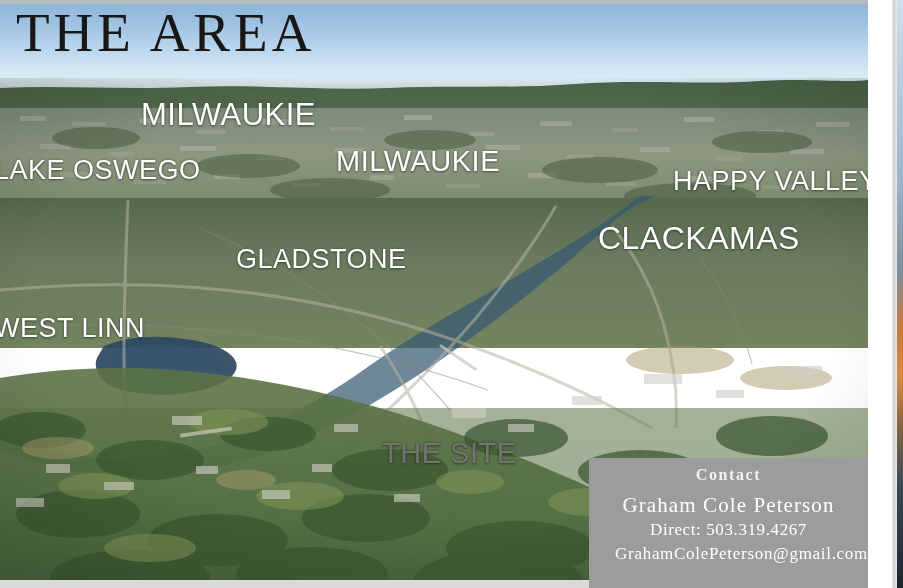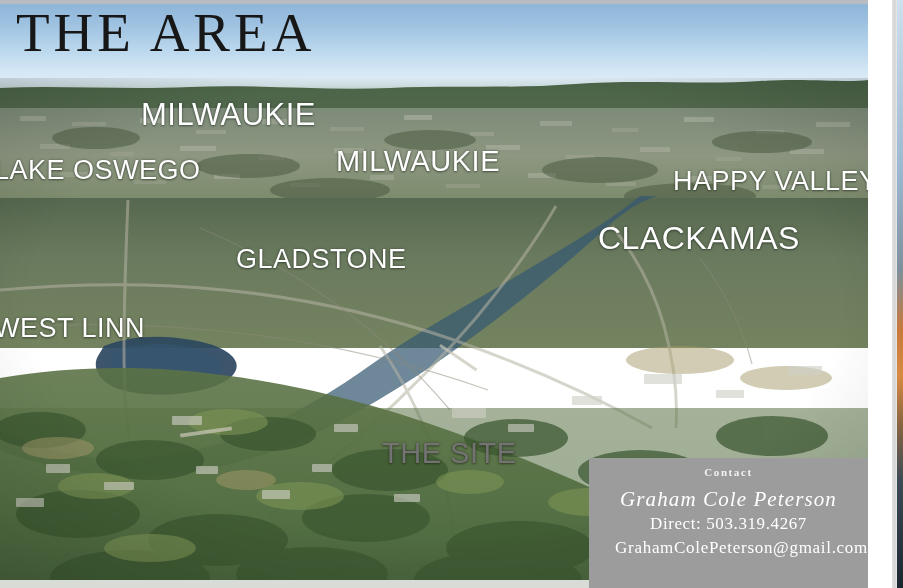--- a/index.html
+++ b/index.html
@@ -97,33 +97,32 @@
     position:absolute;
     left:589px; top:458px;
     width:279px; height:130px;
     background:#9c9c9c;
     text-align:center;
     font-family:"Liberation Serif", serif;
     color:#ffffff;
     padding-top:5px;
   }
   #contact-heading {
-    font-size:11px;
+    font-size:16px;
     font-weight:bold;
     letter-spacing:1.6px;
     color:#f2f2f2;
     margin-top:3px;
     margin-bottom:8px;
   }
   #contact-name {
     font-size:21px;
     letter-spacing:1.1px;
     color:#ffffff;
     line-height:26px;
-    font-style:italic;
   }
   #contact-phone {
     font-size:17px;
     letter-spacing:0.6px;
     color:#ffffff;
     line-height:22px;
     margin-top:1px;
   }
   #contact-email {
     font-size:17px;

